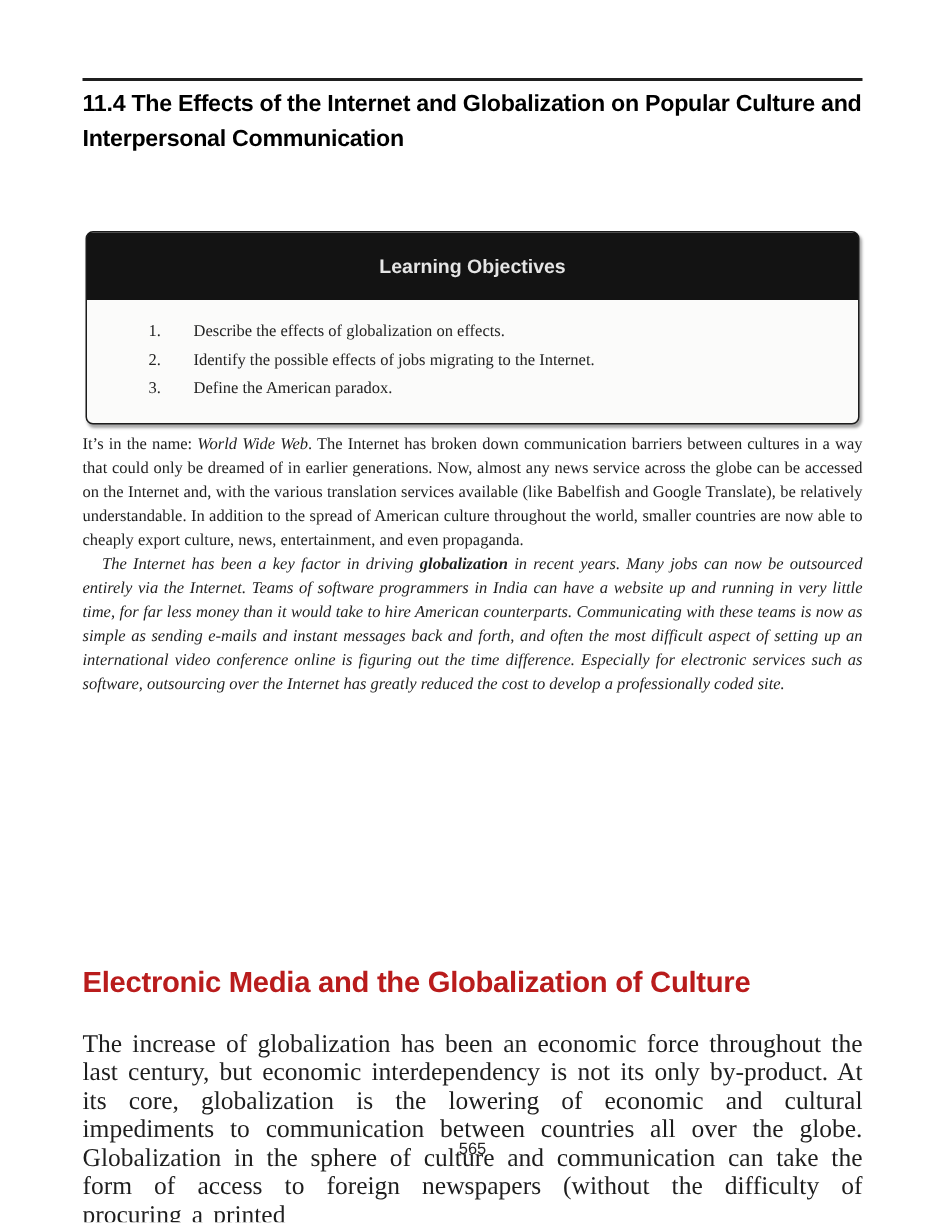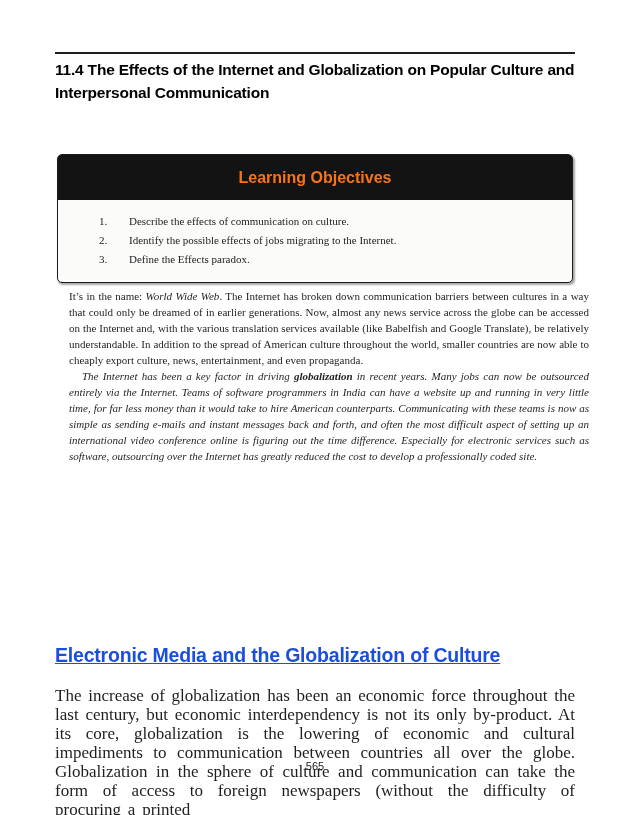--- a/index.html
+++ b/index.html
@@ -44,57 +44,55 @@
     height: 45px;
     background: #131313;
     border-radius: 3px 3px 0 0;
     display: flex;
     align-items: center;
     justify-content: center;
   }
   .lo-header span {
     font-family: "Liberation Sans", sans-serif;
     font-weight: bold;
-    font-size: 16px;
-    color: #f97316;
+    font-size: 13px;
+    color: #e5e5e5;
   }
   .lo-body { padding: 12px 10px 13px 41px; }
   .lo-item {
     display: flex;
     font-size: 11px;
     line-height: 19px;
     color: #222222;
   }
   .lo-num { width: 30px; flex: 0 0 30px; }
   .body-text {
     position: absolute;
     left: 55px; top: 288px;
     width: 520px;
-    margin-left: 14px;
   }
   .body-text p {
     margin: 0;
     font-size: 11px;
     line-height: 16px;
     text-align: justify;
     color: #1e1e1e;
   }
   .body-text p.indent { text-indent: 13px; font-style: italic; }
   .section-title {
     position: absolute;
     left: 55px; top: 643px;
     width: 520px;
     margin: 0;
     font-family: "Liberation Sans", sans-serif;
     font-weight: bold;
     font-size: 19.5px;
     line-height: 24px;
     letter-spacing: -0.2px;
-    color: #1d4ed8;
-    text-decoration: underline;
+    color: #b91c1c;
   }
   .section-para {
     position: absolute;
     left: 55px; top: 686px;
     width: 520px;
     margin: 0;
     font-size: 17px;
     line-height: 19px;
     text-align: justify;
     word-spacing: 2.5px;
@@ -119,29 +117,29 @@
 
   <h1 class="chapter-title">11.4 The Effects of the Internet and Globalization on Popular Culture and Interpersonal Communication</h1>
 
   <section class="lo-box">
     <div class="lo-header">
       <span>Learning Objectives</span>
     </div>
     <div class="lo-body">
       <div class="lo-item">
         <span class="lo-num">1.</span>
-        <span class="lo-text">Describe the effects of communication on culture.</span>
+        <span class="lo-text">Describe the effects of globalization on effects.</span>
       </div>
       <div class="lo-item">
         <span class="lo-num">2.</span>
         <span class="lo-text">Identify the possible effects of jobs migrating to the Internet.</span>
       </div>
       <div class="lo-item">
         <span class="lo-num">3.</span>
-        <span class="lo-text">Define the Effects paradox.</span>
+        <span class="lo-text">Define the American paradox.</span>
       </div>
     </div>
   </section>
 
   <div class="body-text">
     <p><span>It’s in the name: </span><span style="font-style: italic;">World Wide Web</span><span>. The Internet has broken down communication barriers between cultures in a way that could only be dreamed of in earlier generations. Now, almost any news service across the globe can be accessed on the Internet and, with the various translation services available (like Babelfish and Google Translate), be relatively understandable. In addition to the spread of American culture throughout the world, smaller countries are now able to cheaply export culture, news, entertainment, and even propaganda.</span></p>
     <p class="indent"><span>The Internet has been a key factor in driving </span><span style="font-weight: bold;">globalization</span><span> in recent years. Many jobs can now be outsourced entirely via the Internet. Teams of software programmers in India can have a website up and running in very little time, for far less money than it would take to hire American counterparts. Communicating with these teams is now as simple as sending e-mails and instant messages back and forth, and often the most difficult aspect of setting up an international video conference online is figuring out the time difference. Especially for electronic services such as software, outsourcing over the Internet has greatly reduced the cost to develop a professionally coded site.</span></p>
   </div>
 
   <h2 class="section-title">Electronic Media and the Globalization of Culture</h2>

